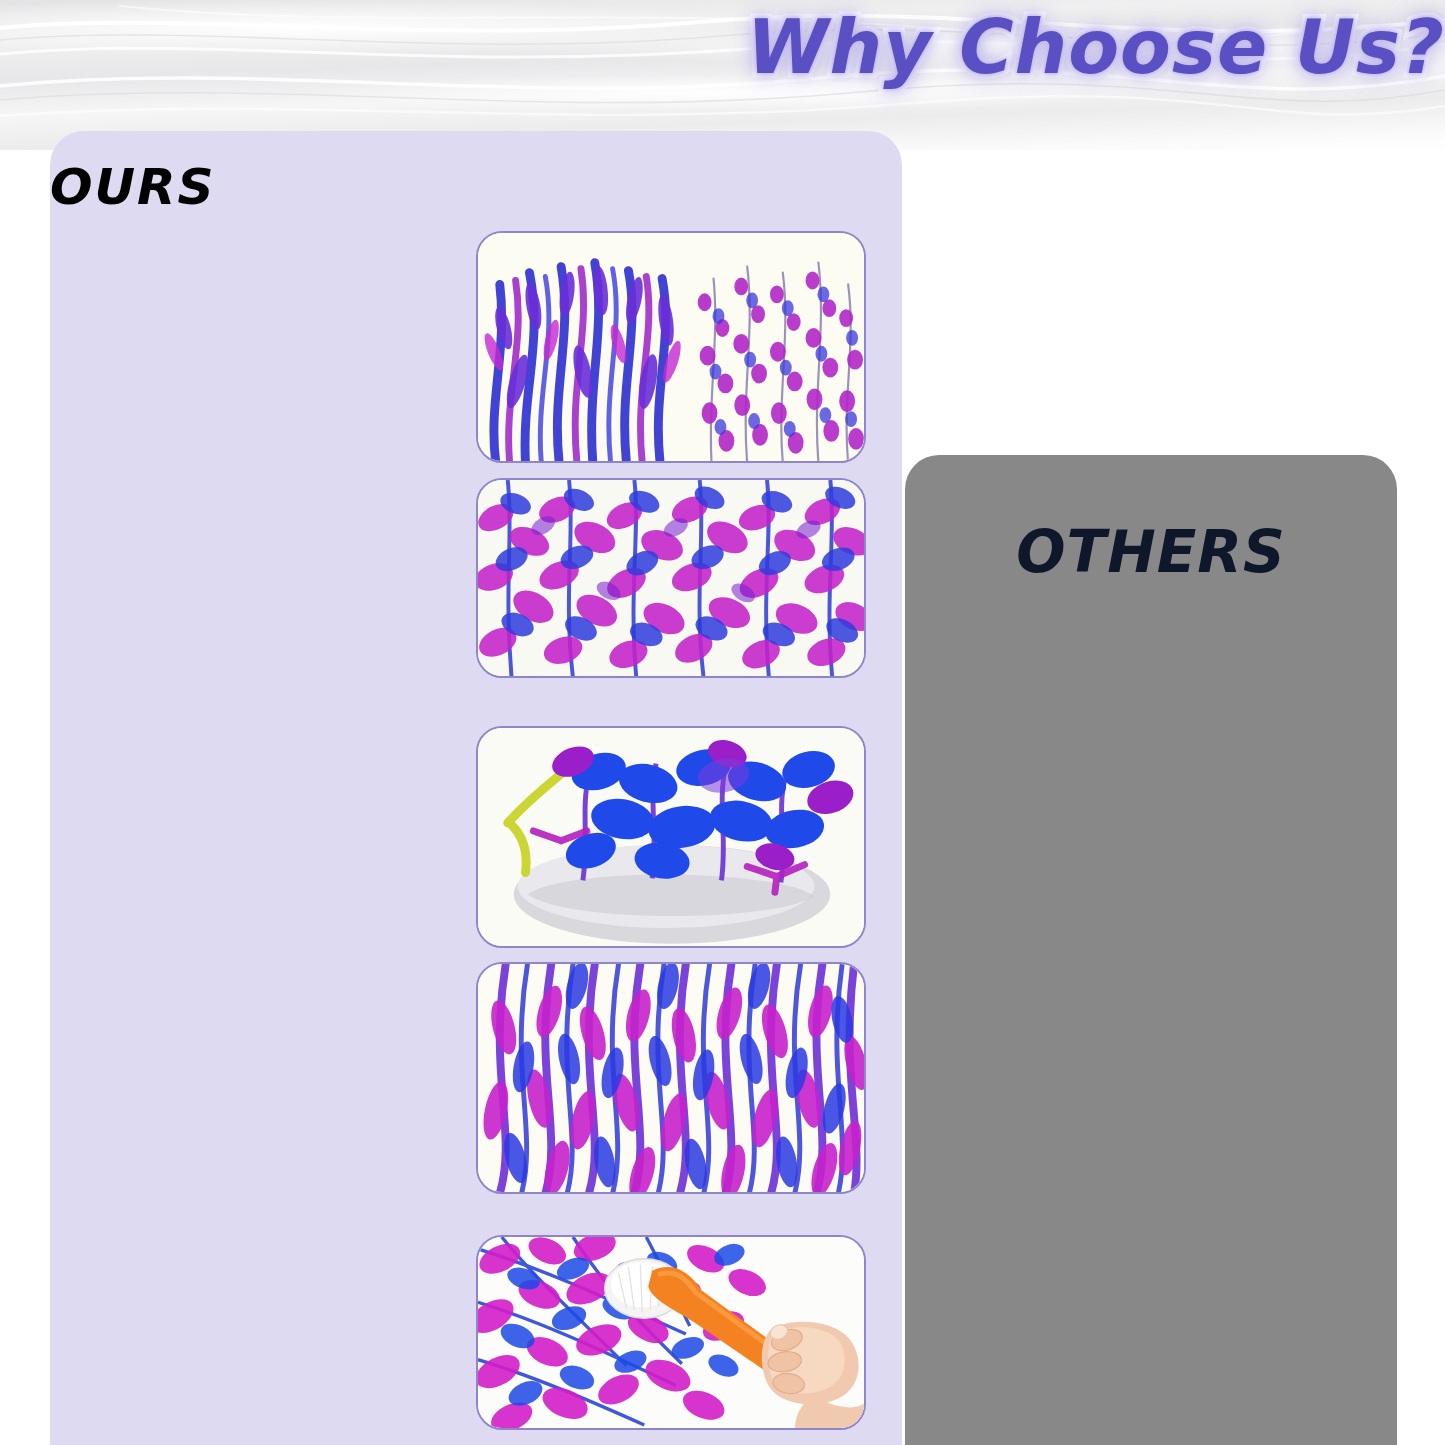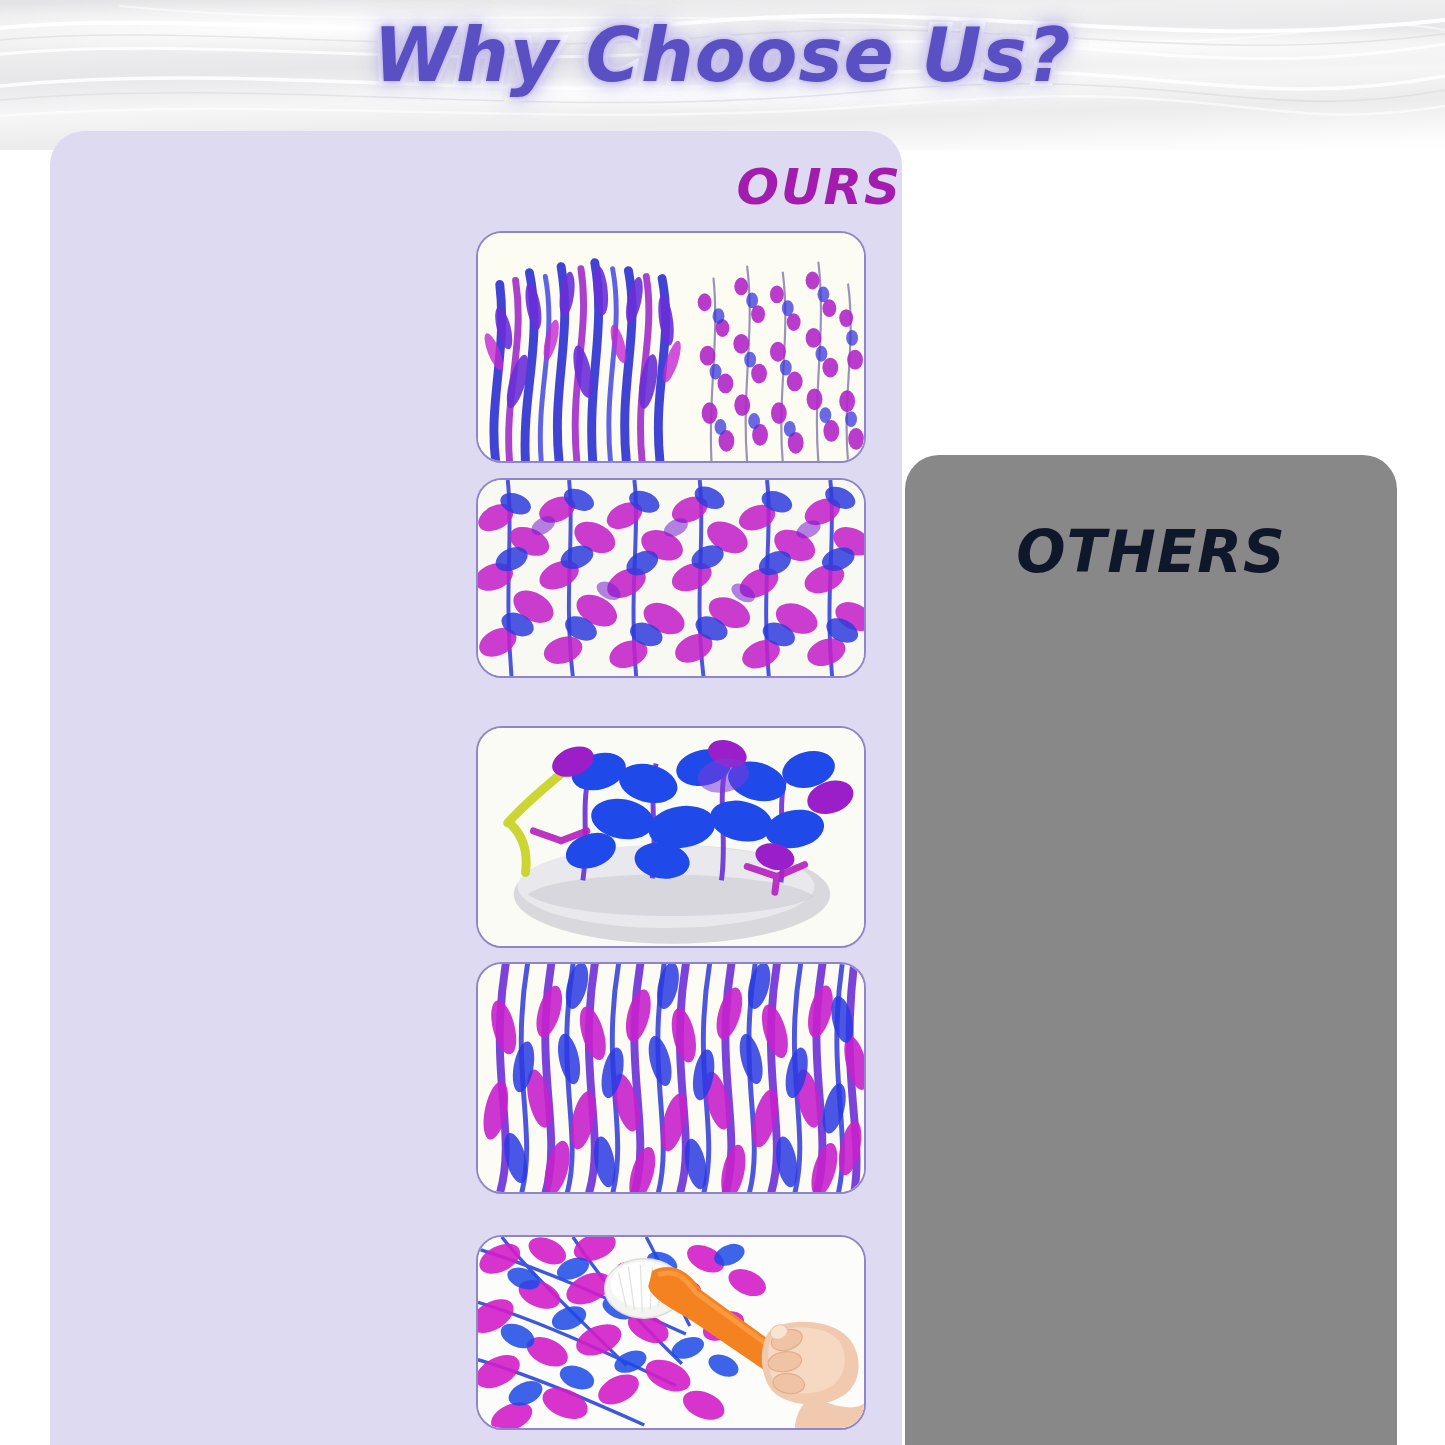--- a/index.html
+++ b/index.html
@@ -17,22 +17,22 @@
       radial-gradient(ellipse 700px 40px at 20% 18%, rgba(255,255,255,.95) 0%, rgba(255,255,255,0) 70%),
       radial-gradient(ellipse 900px 30px at 75% 30%, rgba(255,255,255,.95) 0%, rgba(255,255,255,0) 70%),
       radial-gradient(ellipse 600px 26px at 50% 62%, rgba(255,255,255,.9) 0%, rgba(255,255,255,0) 70%),
       linear-gradient(178deg, #e3e3e5 0%, #f0f0f1 22%, #e7e7e9 40%, #f6f6f7 58%, #ececed 74%, #fbfbfb 92%, #ffffff 100%);
     overflow:hidden;
   }
   .silk-band svg { position:absolute; left:0; top:0; }
 
   
   .title-wrap {
-    position:absolute; left:0; top:16px; width:1445px; height:90px;
-    text-align:center; z-index:6;
+    position:absolute; left:0; top:8px; width:1445px; height:90px;
+    text-align:right; z-index:6;
   }
   .title {
     display:inline-block;
     font-family:"DejaVu Sans", sans-serif;
     font-weight:bold; font-style:italic;
     font-size:74px; line-height:78px;
     letter-spacing:1px;
     color:#5b4fc4;
     -webkit-text-stroke:9px #ffffff;
     paint-order:stroke fill;
@@ -50,26 +50,25 @@
   }
   .others-panel {
     position:absolute; left:905px; top:455px; width:492px; height:1010px;
     background:#888888;
     border-radius:34px 34px 0 0;
     z-index:3;
   }
 
   .ours-heading {
     position:absolute; left:0; top:27px; width:852px;
-    text-align:right;
+    text-align:left;
     font-family:"DejaVu Sans", sans-serif;
     font-weight:bold; font-style:italic;
     font-size:50px; letter-spacing:2px;
-    color:#a21caf;
-    padding-left:150px;
+    color:#000000;
   }
   .others-heading {
     position:absolute; left:0; top:63px; width:492px;
     text-align:center;
     font-family:"DejaVu Sans", sans-serif;
     font-weight:bold; font-style:italic;
     font-size:58px; letter-spacing:1px;
     color:#0f172a;
   }
   .ours-label {

